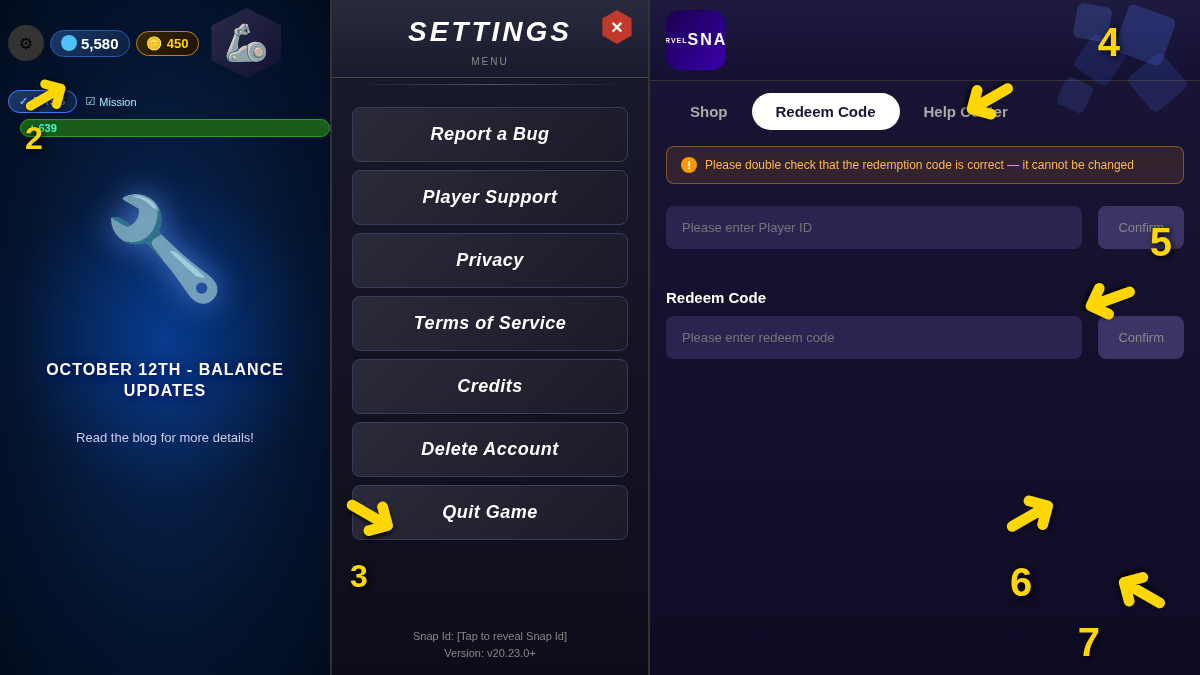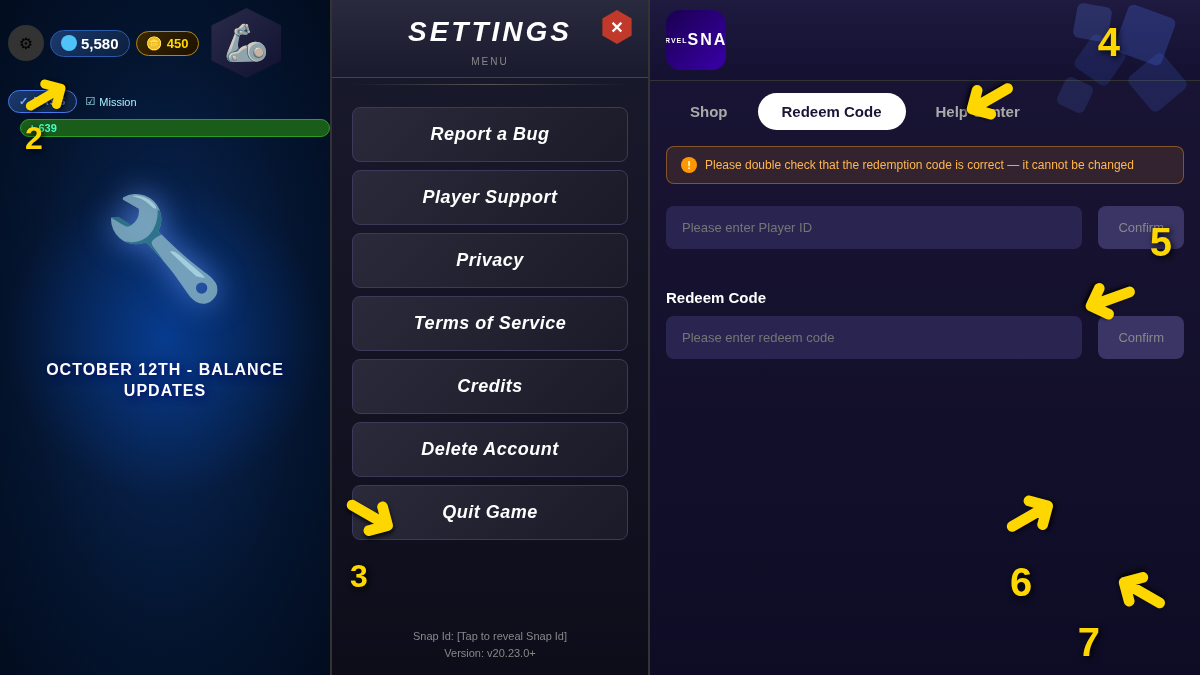--- a/index.html
+++ b/index.html
@@ -310,21 +310,20 @@
       color: #fff;
       font-size: 16px;
       font-weight: 900;
       letter-spacing: 2px;
       line-height: 1;
     }
     .tab-bar {
       display: flex;
       align-items: center;
       padding: 12px 16px;
-      gap: 6px;
     }
     .tab-item {
       padding: 10px 24px;
       border-radius: 25px;
       font-size: 15px;
       font-weight: 600;
       cursor: pointer;
       color: #aaa;
     }
     .tab-item.active {
@@ -529,20 +528,21 @@
     <span>+</span>
     <span>639</span>
   </div>
 
   <div class="arrow-2">➜</div>
   <div class="label-2">2</div>
 
   <div class="wrench-icon">🔧</div>
 
   <div class="update-title">October 12th - Balance Updates</div>
+  <div class="update-sub">Read the blog for more details!</div>
 </div>
 
 <div class="panel-2">
   <div class="settings-header">
     <div class="settings-title">SETTINGS</div>
     <div class="close-btn">
       <span>✕</span>
     </div>
     <div class="settings-subtitle">MENU</div>
   </div>

